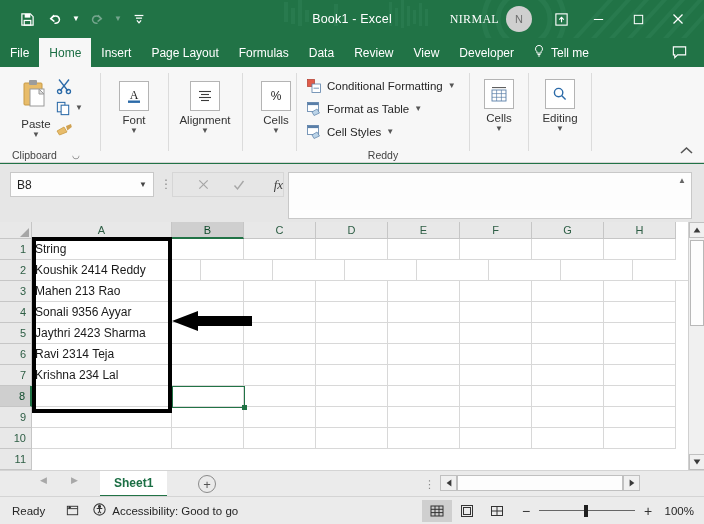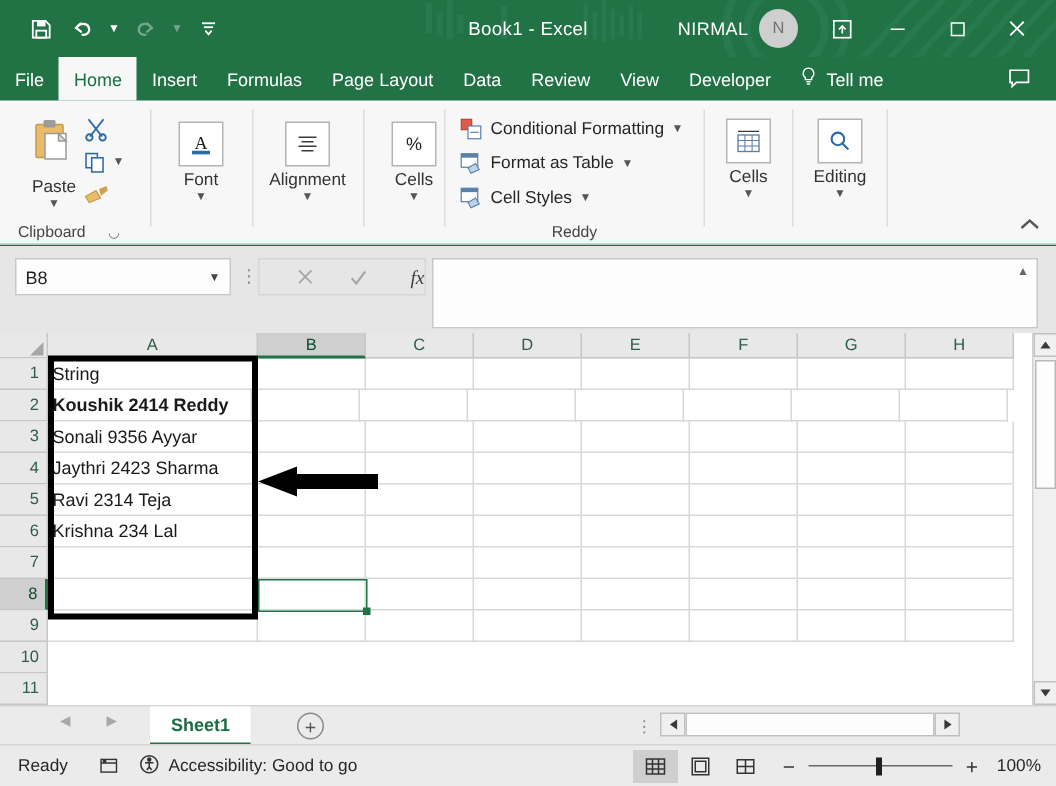--- a/index.html
+++ b/index.html
@@ -32,21 +32,21 @@
   .qat-caret { width: 12px; height: 28px; display: flex; align-items: center; justify-content: center;
     color: #ffffff; font-size: 8px; line-height: 1; }
   .qat-caret.disabled { color: #74a58d; }
   .tb-title {
     position: absolute; left: 0; top: 0; width: 704px; height: 38px;
     display: flex; align-items: center; justify-content: center;
     color: #ffffff; font-size: 12.5px; letter-spacing: .2px; z-index: 2;
     pointer-events: none;
   }
   .tb-right { position: absolute; right: 6px; top: 0; height: 38px; display: flex; align-items: center; z-index: 3; }
-  .tb-user { color: #ffffff; font-size: 12px; margin-right: 7px; letter-spacing: .3px; }
+  .tb-user { color: #ffffff; font-size: 12px; margin-right: 7px; letter-spacing: .3px; font-family: Liberation Serif, serif; }
   .avatar {
     width: 26px; height: 26px; border-radius: 50%;
     background: #cfcfcf; color: #6f6f6f; font-size: 11px;
     display: flex; align-items: center; justify-content: center; margin-right: 12px;
   }
   .winbtn { width: 40px; height: 38px; display: flex; align-items: center; justify-content: center; color: #fff; }
   .ribbon-display-btn { width: 34px; height: 38px; display: flex; align-items: center; justify-content: center; color: #fff; }
 
   
   .tabstrip {
@@ -288,22 +288,22 @@
             <line x1="11.5" y1="2.5" x2="2.5" y2="11.5"></line>
           </svg>
       </div>
     </div>
   </div>
 
   <div class="tabstrip">
     <div class="tab">File</div>
     <div class="tab active">Home</div>
     <div class="tab">Insert</div>
+    <div class="tab">Page Layout</div>
     <div class="tab">Formulas</div>
-    <div class="tab">Page Layout</div>
     <div class="tab">Data</div>
     <div class="tab">Review</div>
     <div class="tab">View</div>
     <div class="tab">Developer</div>
     <div class="tellme-wrap">
       <span>
         <svg width="14" height="14" viewBox="0 0 16 16" fill="none" stroke="currentColor" stroke-width="1.1">
           <path d="M8 1.6a4 4 0 0 0-2.4 7.2v1.6h4.8V8.8A4 4 0 0 0 8 1.6z"></path>
           <line x1="6.3" y1="12" x2="9.7" y2="12"></line>
             <line x1="6.8" y1="13.7" x2="9.2" y2="13.7"></line>
@@ -542,21 +542,31 @@
         <div class="gcell" style="width:140px;">String</div>
         <div class="gcell" style="width:72px;"></div>
         <div class="gcell" style="width:72px;"></div>
         <div class="gcell" style="width:72px;"></div>
         <div class="gcell" style="width:72px;"></div>
         <div class="gcell" style="width:72px;"></div>
         <div class="gcell" style="width:72px;"></div>
         <div class="gcell" style="width:72px;"></div>
       </div>
       <div class="grow">
-        <div class="gcell" style="width:136px;font-weight:bold;">Koushik 2414 Reddy</div>
+        <div class="gcell" style="width:169px;">Koushik 2414 Reddy</div>
+        <div class="gcell" style="width:72px;"></div>
+        <div class="gcell" style="width:72px;"></div>
+        <div class="gcell" style="width:72px;"></div>
+        <div class="gcell" style="width:72px;"></div>
+        <div class="gcell" style="width:72px;"></div>
+        <div class="gcell" style="width:72px;"></div>
+        <div class="gcell" style="width:72px;"></div>
+      </div>
+      <div class="grow">
+        <div class="gcell" style="width:140px;">Mahen 213 Rao</div>
         <div class="gcell" style="width:72px;"></div>
         <div class="gcell" style="width:72px;"></div>
         <div class="gcell" style="width:72px;"></div>
         <div class="gcell" style="width:72px;"></div>
         <div class="gcell" style="width:72px;"></div>
         <div class="gcell" style="width:72px;"></div>
         <div class="gcell" style="width:72px;"></div>
       </div>
       <div class="grow">
         <div class="gcell" style="width:140px;">Sonali 9356 Ayyar</div>

